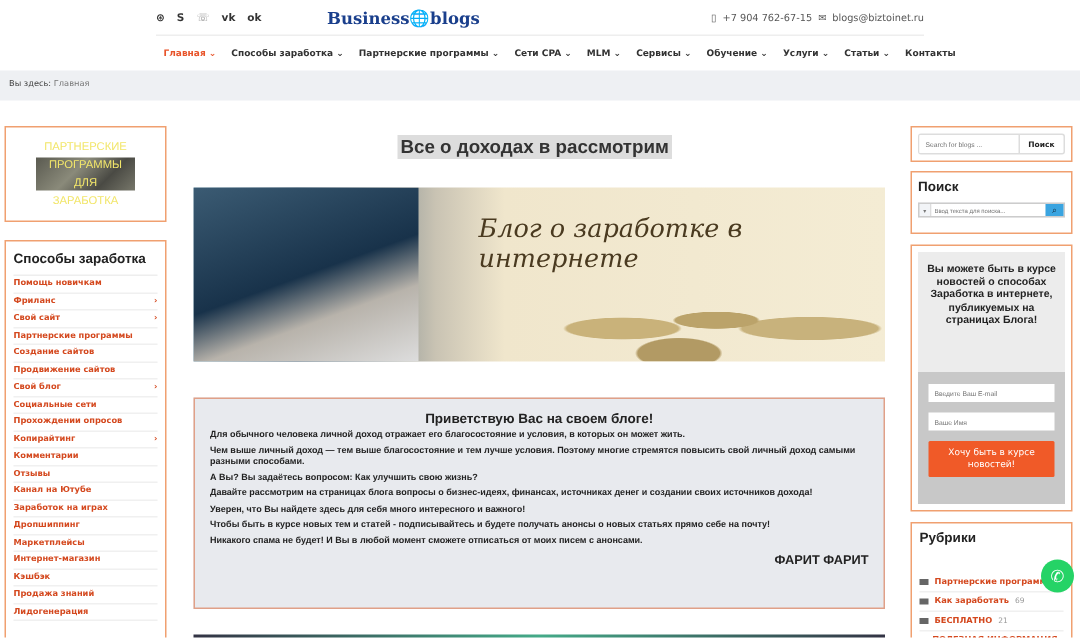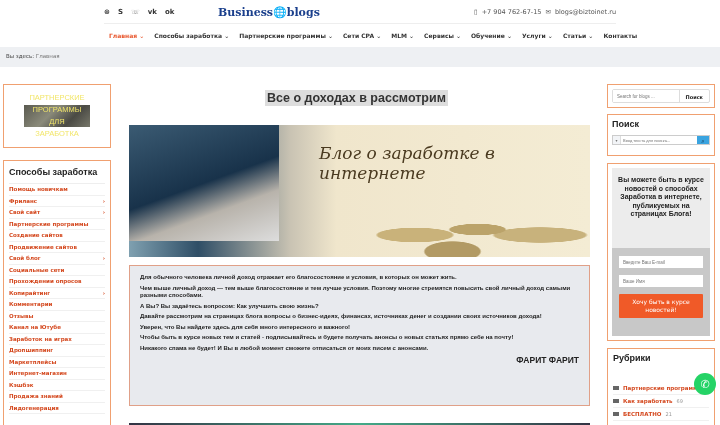--- a/index.html
+++ b/index.html
@@ -14,21 +14,21 @@
 .nav .it.active{color:#e8542a}
 .crumbs{position:absolute;left:0;top:47px;width:720px;height:20px;background:#eef0f3;font-size:5.5px;color:#444;padding:6px 6px}
 .crumbs .cur{color:#777}
 .box{position:absolute;border:1px solid #f0a070;background:#fff}
 .banner{left:3px;top:84px;width:108px;height:64px;padding:20px}
 .banner .img{width:100%;height:100%;background:linear-gradient(135deg,#5a5a50,#8a8a7a 40%,#4a4a44 70%,#77776a);display:flex;flex-direction:column;align-items:center;justify-content:center;color:#f2e66a;font-size:7.5px;text-align:center;line-height:12px;font-family:"Liberation Sans",sans-serif}
 .ways{left:3px;top:160px;width:108px;height:270px;padding:3px 5px}
 .ways h3{font-size:9px;font-weight:bold;color:#222;padding:3px 0 6px;border-bottom:1px solid #eee;font-family:"Liberation Sans",sans-serif}
 .ways .li{font-size:5.5px;color:#d4481e;font-weight:bold;height:11.5px;line-height:11.5px;border-bottom:1px solid #f0f0f0;display:flex;justify-content:space-between}
 .title{position:absolute;left:265px;top:90px;background:#ddd;font-size:12.5px;font-weight:bold;color:#333;padding:1px 2px;font-family:"Liberation Sans",sans-serif}
-.hero{position:absolute;left:129px;top:125px;width:461px;height:132px;background:linear-gradient(90deg,#7fa0b0 0%,#2f4e66 15%,#c9c3b3 35%,#f0e6cc 45%,#f4ecd4 100%);overflow:hidden}
+.hero{position:absolute;left:129px;top:125px;width:461px;height:116px;background:linear-gradient(90deg,#7fa0b0 0%,#2f4e66 15%,#c9c3b3 35%,#f0e6cc 45%,#f4ecd4 100%);overflow:hidden}
 .hero .lap{position:absolute;left:0;top:0;width:150px;height:116px;background:linear-gradient(160deg,#3b5b73,#18324a 50%,#b8b3ab 70%,#ddd 100%)}
 .hero .txt{position:absolute;left:190px;top:18px;font-family:"DejaVu Serif","Liberation Serif",serif;font-style:italic;font-size:17px;color:#4a3a20}
 .hero .coins{position:absolute;right:0;bottom:0;width:250px;height:55px;background:radial-gradient(ellipse at 30% 60%,#c9b27a 0 15%,transparent 16%),radial-gradient(ellipse at 55% 50%,#bba36a 0 14%,transparent 15%),radial-gradient(ellipse at 80% 60%,#c8b27c 0 16%,transparent 17%),radial-gradient(ellipse at 45% 90%,#b29a64 0 14%,transparent 15%)}
 .welcome{position:absolute;left:129px;top:265px;width:461px;height:141px;background:#e8eaee;border:1px solid #e0a088;padding:8px 10px;font-family:"Liberation Sans",sans-serif}
 .welcome h2{font-size:9px;text-align:center;color:#222;margin-bottom:3px}
 .welcome p{font-size:6px;font-weight:bold;color:#222;margin-bottom:3px;line-height:7.5px}
 .welcome .sig{text-align:right;font-size:8.5px;font-weight:bold;color:#222;margin-top:2px}
 .bottomimg{position:absolute;left:129px;top:423px;width:461px;height:5px;background:linear-gradient(90deg,#334,#4a8 50%,#334)}
 .search1{left:607px;top:84px;width:108px;height:24px;padding:4px}
 .search1 .row{display:flex;height:14px;border:1px solid #ddd;border-radius:2px}
@@ -185,20 +185,21 @@
 
 <div class="title">Все о доходах в рассмотрим</div>
 
 <div class="hero">
   <div class="lap"></div>
   <div class="coins"></div>
   <div class="txt">Блог о заработке в интернете</div>
 </div>
 
 <div class="welcome">
+  <h2>Приветствую Вас на своем блоге!</h2>
   <p> Для обычного человека личной доход отражает его благосостояние и условия, в которых он может жить.</p>
   <p>Чем выше личный доход — тем выше благосостояние и тем лучше условия. Поэтому многие стремятся повысить свой личный доход самыми разными способами.</p>
   <p>А Вы?    Вы задаётесь вопросом: Как улучшить свою жизнь?</p>
   <p>Давайте рассмотрим на страницах блога вопросы о бизнес-идеях, финансах, источниках денег и создании своих источников дохода!</p>
   <p>Уверен, что Вы найдете здесь для себя много интересного и важного!</p>
   <p>Чтобы быть в курсе новых тем и статей - подписывайтесь и будете получать анонсы о новых статьях прямо себе на почту!</p>
   <p>Никакого спама не будет!    И Вы в любой момент сможете отписаться от моих писем с анонсами.</p>
   <div class="sig">ФАРИТ ФАРИТ</div>
 </div>
 <div class="bottomimg"></div>

